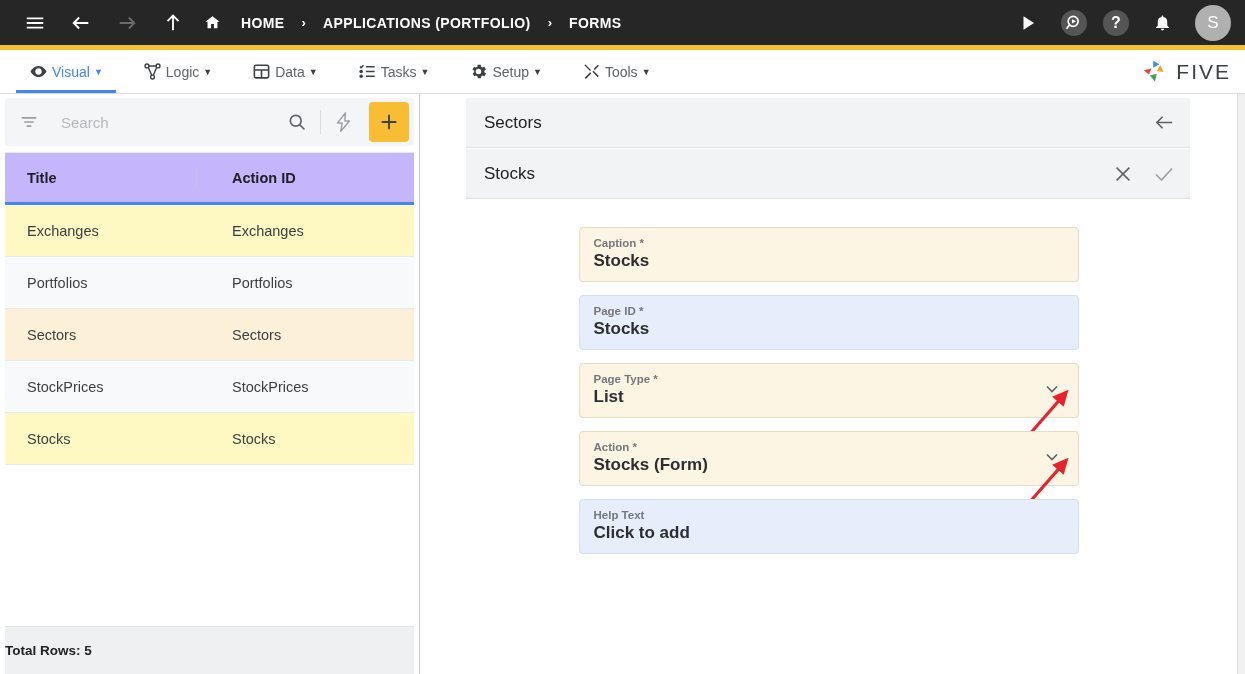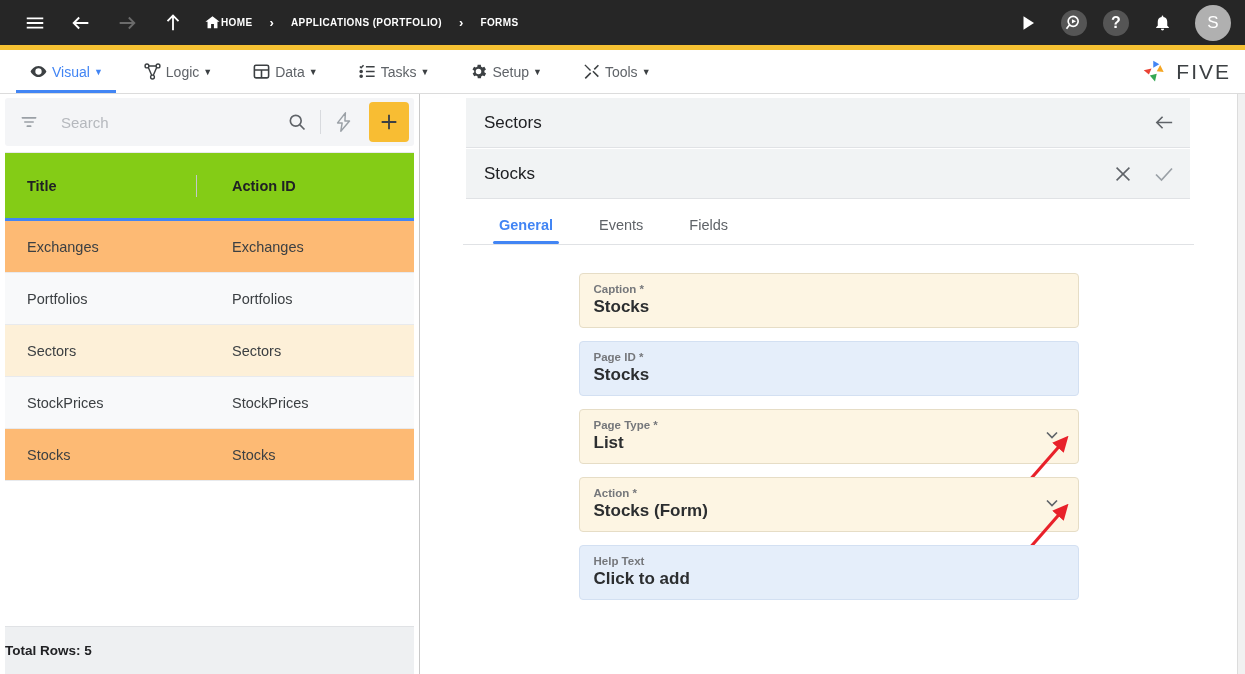--- a/index.html
+++ b/index.html
@@ -22,23 +22,23 @@
     height: 5px; background: #f5c132; width: 100%;
   }
   .tb-icon {
     width: 34px; height: 34px;
     display: flex; align-items: center; justify-content: center;
     cursor: pointer; flex: none;
   }
   .tb-icon svg { display: block; }
   .crumbs { display: flex; align-items: center; margin-left: 14px; }
   .crumb {
-    font-size: 10px; font-weight: bold; letter-spacing: .4px;
+    font-size: 14px; font-weight: bold; letter-spacing: .4px;
     color: #ffffff; white-space: nowrap; cursor: pointer;
-    display: flex; align-items: center; gap: 0;
+    display: flex; align-items: center; gap: 20px;
   }
   .crumb-sep {
     margin: 0 17px; color: #ffffff; font-size: 13px; font-weight: bold;
   }
   .tb-right { margin-left: auto; display: flex; align-items: center; gap: 16px; }
   .avatar {
     width: 36px; height: 36px; border-radius: 50%;
     background: #b0b0b0; color: #ffffff;
     display: flex; align-items: center; justify-content: center;
     font-size: 17px; cursor: pointer;
@@ -111,37 +111,37 @@
   .add-btn {
     width: 40px; height: 40px; border-radius: 4px;
     background: #f8bd33; color: #3c4043;
     display: flex; align-items: center; justify-content: center;
     margin: 0 5px 0 6px; cursor: pointer; flex: none;
   }
 
   .tbl { flex: 1; display: flex; flex-direction: column; overflow: hidden;
          margin: 6px 5px 0 5px; border-top:1px solid #e8eaed;}
   .tbl-head {
-    display: flex; align-items: center; height: 68px;
-    background: #84cc16; border-bottom: 3px solid #4285f4;
+    display: flex; align-items: center; height: 52px;
+    background: #c4b5fd; border-bottom: 3px solid #4285f4;
     font-weight: bold; font-size: 14.5px; color: #202124;
   }
   .th { padding-left: 22px; position: relative; }
   .th.c1 { width: 205px; }
   .th.c2 { flex: 1; }
   .th.c2::before {
     content:""; position:absolute; left:-14px; top:50%;
     transform:translateY(-50%); width:1px; height:22px; background:#c4c7ca;
   }
   .tbl-body { flex: 1; overflow: auto; }
   .tr {
     display: flex; align-items: center; height: 52px;
     font-size: 14.5px; color: #3c4043;
     border-bottom: 1px solid #e8eaed; cursor: pointer;
-    background: #fdba74;
+    background: #fef9c3;
   }
   .tr.alt { background: #f8f9fa; }
   .tr.sel { background: #fdf0d8; }
   .td { padding-left: 22px; }
   .td.c1 { width: 205px; }
   .td.c2 { flex: 1; }
   .tbl-foot {
     height: 48px; background: #eef0f2;
     display: flex; align-items: center; justify-content: flex-start;
     padding-right: 16px; font-size: 13.5px; font-weight: bold; color: #202124;
@@ -430,25 +430,20 @@
             </svg>
         </span>
         <span class="ph-ico">
           <svg width="24" height="24" viewBox="0 0 24 24" fill="none" stroke="#9aa0a6" stroke-width="1.7">
               <path d="M4 12.5 9.5 18 20 6.5"></path>
             </svg>
         </span>
       </div>
     </div>
 
-    <div class="tabs">
-      <div class="tab active">General</div>
-      <div class="tab">Events</div>
-      <div class="tab">Fields</div>
-    </div>
 
     <div class="form-area" id="form-area">
         <div class="field cream">
           <div class="f-label">Caption *</div>
           <div class="f-value">Stocks</div>
         </div>
         <div class="field blue">
           <div class="f-label">Page ID *</div>
           <div class="f-value">Stocks</div>
         </div>

